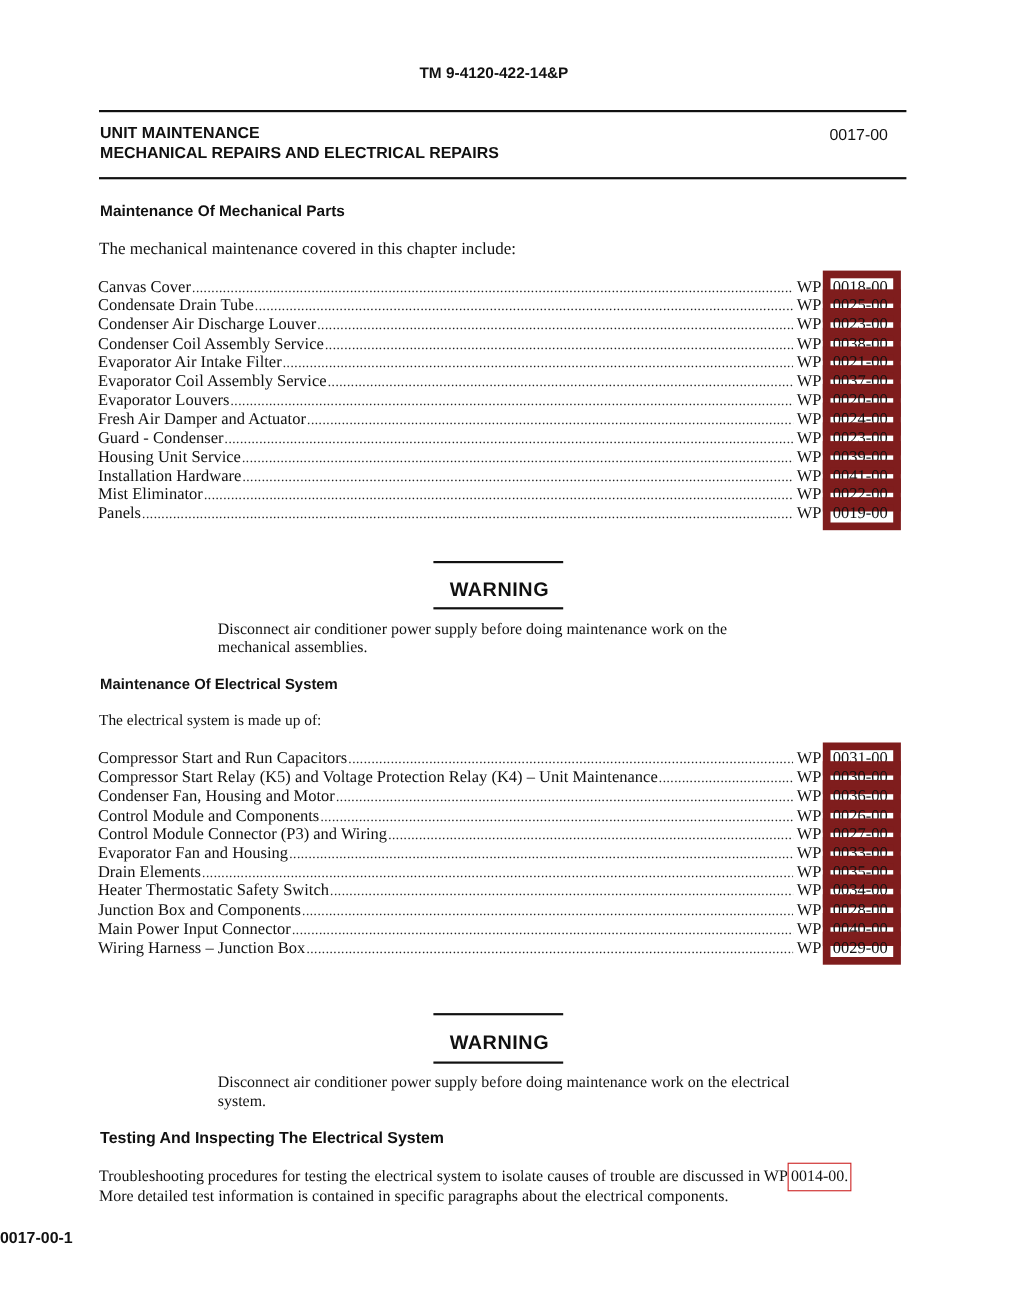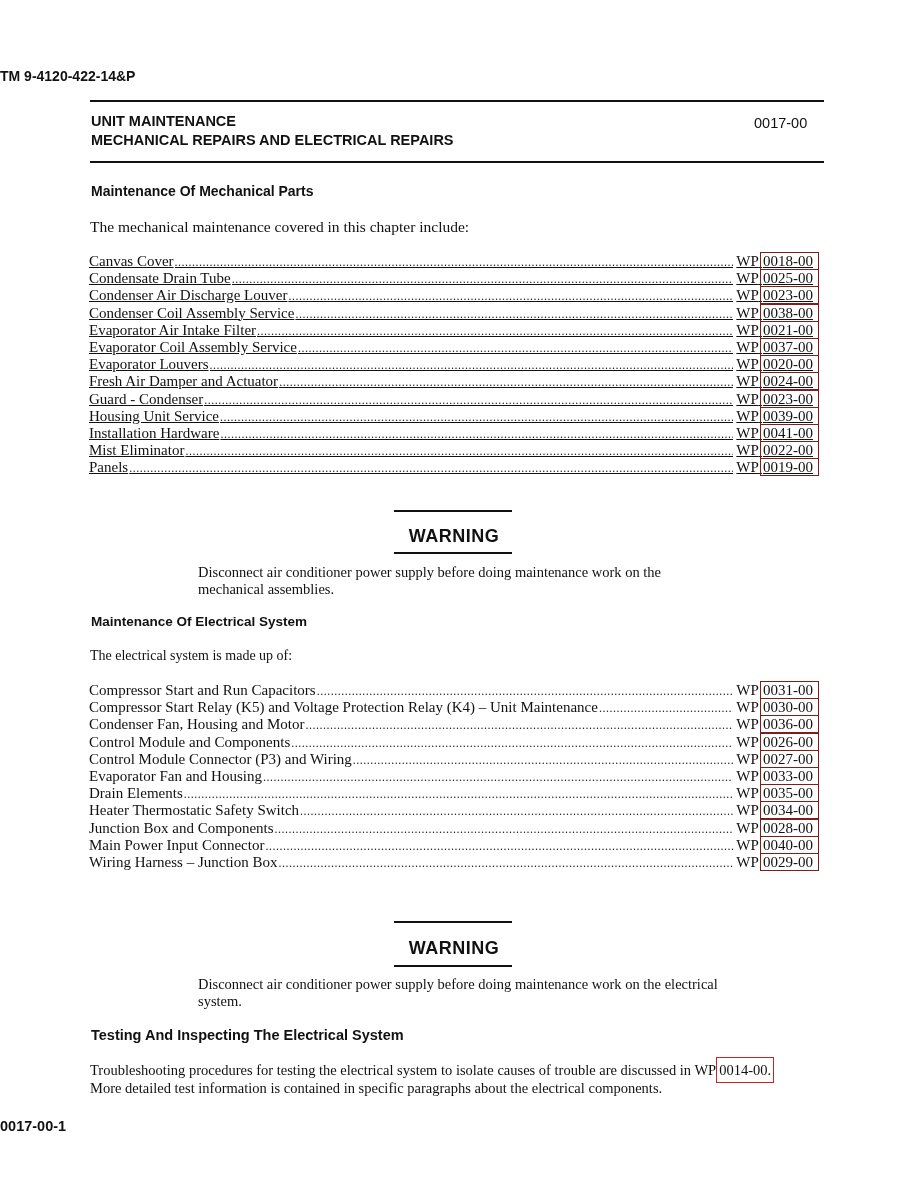--- a/index.html
+++ b/index.html
@@ -1,31 +1,31 @@
 <!DOCTYPE html>
 <html><head>
 <meta charset="utf-8">
 <style>
   html, body { margin: 0; padding: 0; background: #ffffff; }
   body { width: 918px; height: 1188px; position: relative; overflow: hidden; color: #111; }
   .sans { font-family: "Liberation Sans", sans-serif; }
   .serif { font-family: "Liberation Serif", serif; }
-  .tm { position: absolute; top: 68px; left: 0; width: 898px; text-align: left; font-weight: bold; font-size: 14px; }
+  .tm { position: absolute; top: 58px; left: 0; width: 898px; text-align: center; font-weight: bold; font-size: 14px; }
   .rule { position: absolute; left: 90px; width: 734px; height: 2px; background: #111; }
   .hdr-left { position: absolute; left: 91px; top: 112px; font-weight: bold; font-size: 14.5px; line-height: 19px; }
   .hdr-right { position: absolute; left: 754px; top: 115px; font-weight: normal; font-size: 14.5px; }
   .h2 { position: absolute; left: 91px; font-weight: bold; font-size: 14px; }
   .para { position: absolute; left: 90px; font-size: 15.5px; }
   .list { position: absolute; left: 89px; width: 736px; }
   .row { display: flex; align-items: baseline; height: 17.2px; font-size: 15px; line-height: 17.2px; white-space: nowrap; }
   .row .label { flex: 0 0 auto; }
   .row .dots { flex: 1 1 auto; overflow: hidden; white-space: nowrap; font-size: 12px; letter-spacing: 0.5px; margin: 0 3px 0 1px; color: #222; }
   .row .dots::after { content: "................................................................................................................................................................................................................................................................"; }
   .row .wp { flex: 0 0 auto; position: relative; padding-right: 6px; }
-  .row .wp .num { border: 1px solid #7f1d1d; padding: 0 5px 0 0; margin-left: -2px; padding-left: 2px; }
+  .row .wp .num { border: 7px solid #7f1d1d; padding: 0 5px 0 0; margin-left: -2px; padding-left: 2px; }
   .warn-rule { position: absolute; left: 394px; width: 118px; height: 2px; background: #111; }
   .warn-title { position: absolute; left: 0; width: 908px; text-align: center; font-weight: 900; font-size: 18px; letter-spacing: 0.5px; }
   .warn-text { position: absolute; left: 198px; width: 520px; font-size: 14.5px; line-height: 17px; }
   .ref { border: 1px solid #cc2222; padding: 4px 2px; }
   .footer { position: absolute; top: 1118px; left: 0; width: 908px; font-weight: bold; font-size: 14.5px; }
 </style>
 </head>
 <body>
 
 <div class="tm sans">TM 9-4120-422-14&amp;P</div>
@@ -34,21 +34,21 @@
 <div class="hdr-left sans">
   <div>UNIT MAINTENANCE</div>
   <div>MECHANICAL REPAIRS AND ELECTRICAL REPAIRS</div>
 </div>
 <div class="hdr-right sans">0017-00</div>
 <div class="rule" style="top:161px;"></div>
 
 <div class="h2 sans" style="top:183px;">Maintenance Of Mechanical Parts</div>
 <div class="para serif" style="top:218px;">The mechanical maintenance covered in this chapter include:</div>
 
-<div class="list serif" style="top:253px;text-decoration:underline;">
+<div class="list serif" style="top:253px;">
     <div class="row">
       <span class="label">Canvas Cover</span>
       <span class="dots"></span>
       <span class="wp"><span>WP</span> <span class="num">0018-00</span></span>
     </div>
     <div class="row">
       <span class="label">Condensate Drain Tube</span>
       <span class="dots"></span>
       <span class="wp"><span>WP</span> <span class="num">0025-00</span></span>
     </div>

